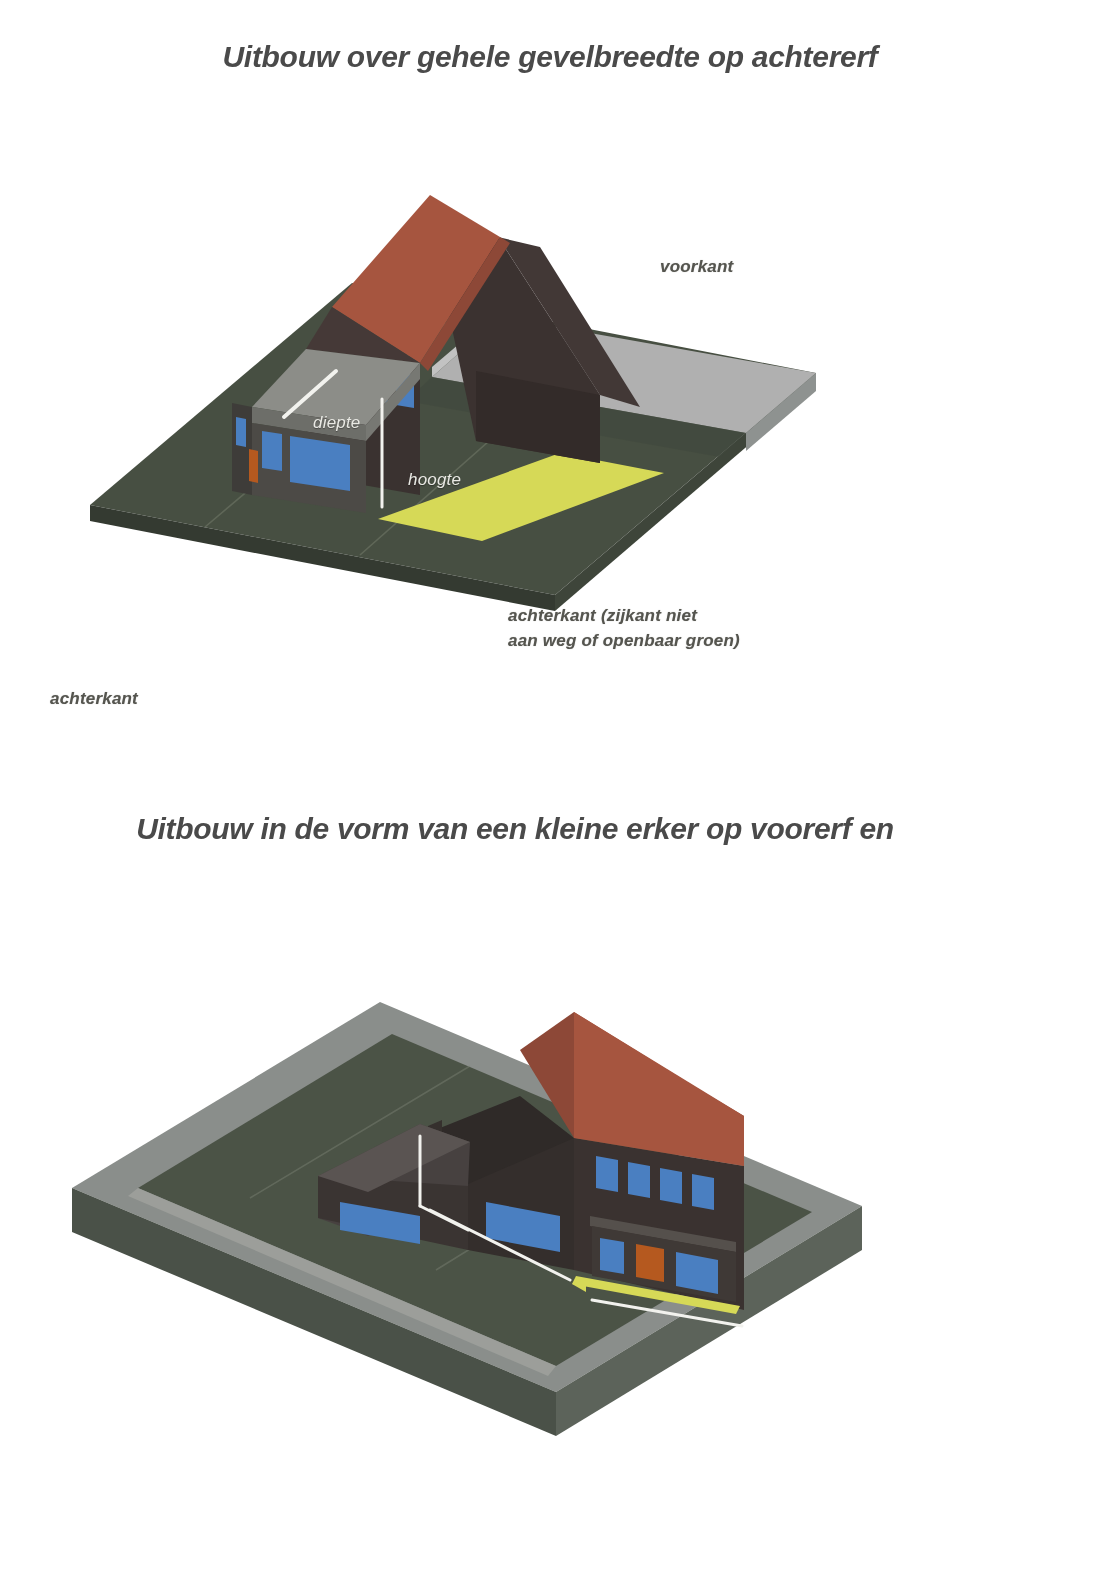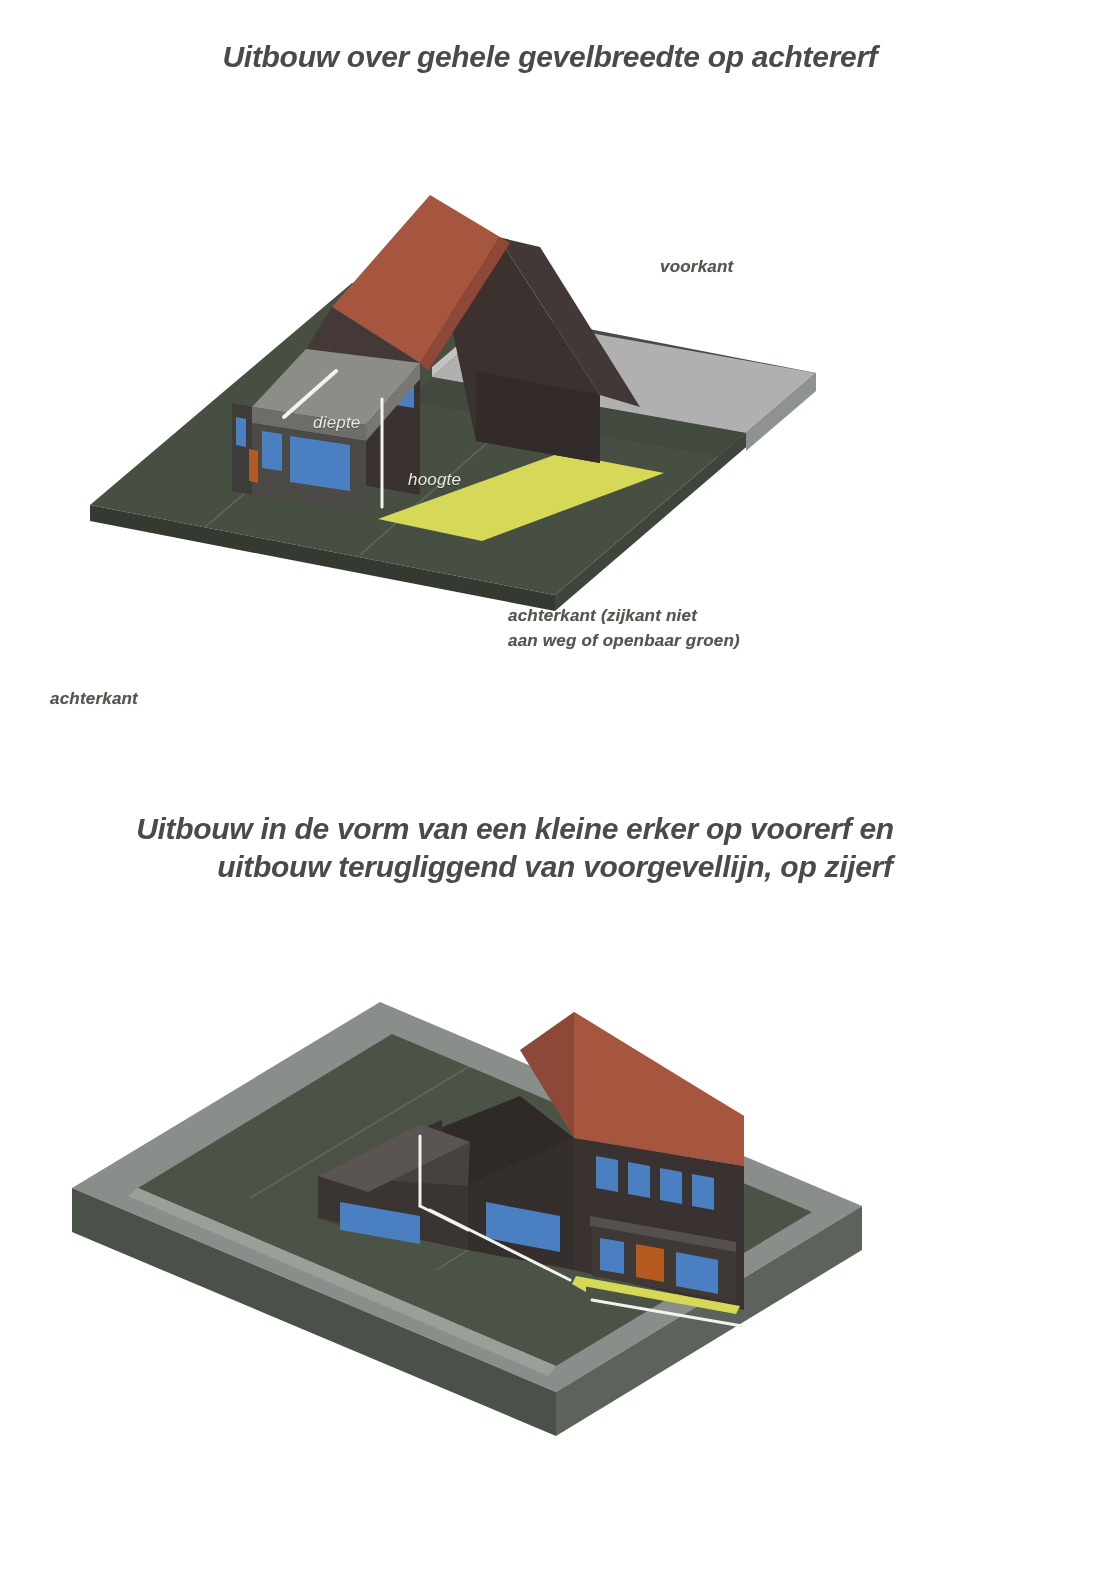--- a/index.html
+++ b/index.html
@@ -166,21 +166,20 @@
     <div class="lbl-dark" id="d1-voorkant">voorkant</div>
     <div class="lbl-dark" id="d1-achterkant">achterkant</div>
     <div class="lbl-dark" id="d1-achterkant-zij">achterkant (zijkant niet
 aan weg of openbaar groen)</div>
     <div class="lbl-light" id="d1-diepte">diepte</div>
     <div class="lbl-light" id="d1-hoogte">hoogte</div>
   </div>
 
   <div class="title" id="title-2">
     <span class="l1">Uitbouw in de vorm van een kleine erker op voorerf en</span>
-    <span class="l2">uitbouw terugliggend van voorgevellijn, op zijerf</span>
   </div>
 
   <div class="diagram" id="diagram-2">
     <div class="stage">
       <svg width="1020" height="540" viewBox="0 0 1020 540" xmlns="http://www.w3.org/2000/svg">
         <defs>
           <clipPath id="clipPlot2">
             <polygon points="380,72 862,276 556,462 72,258"></polygon>
           </clipPath>
         </defs>

